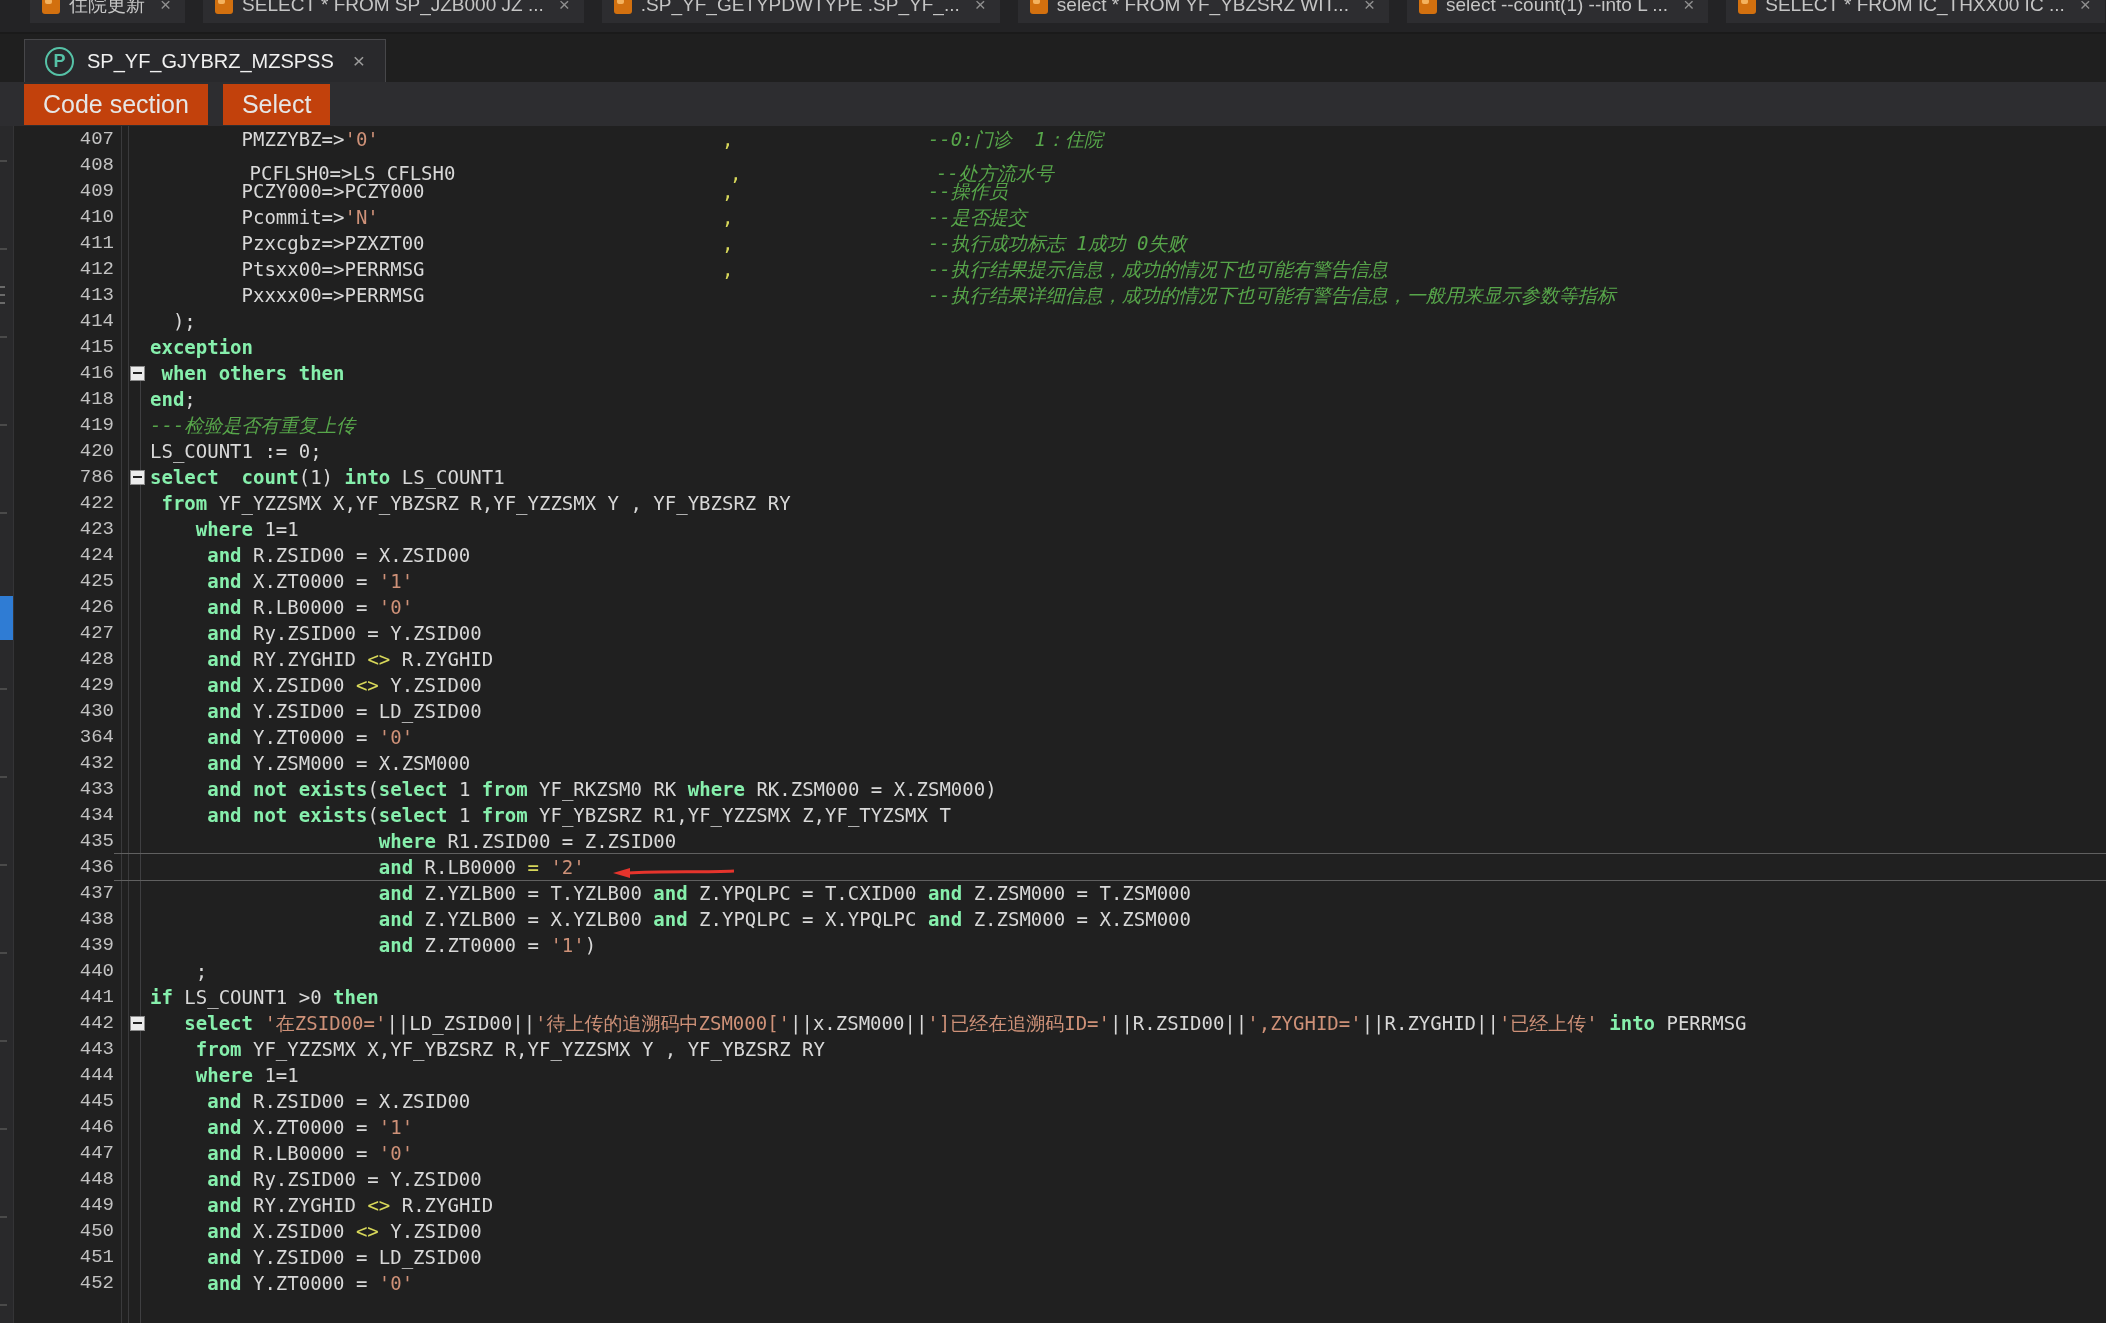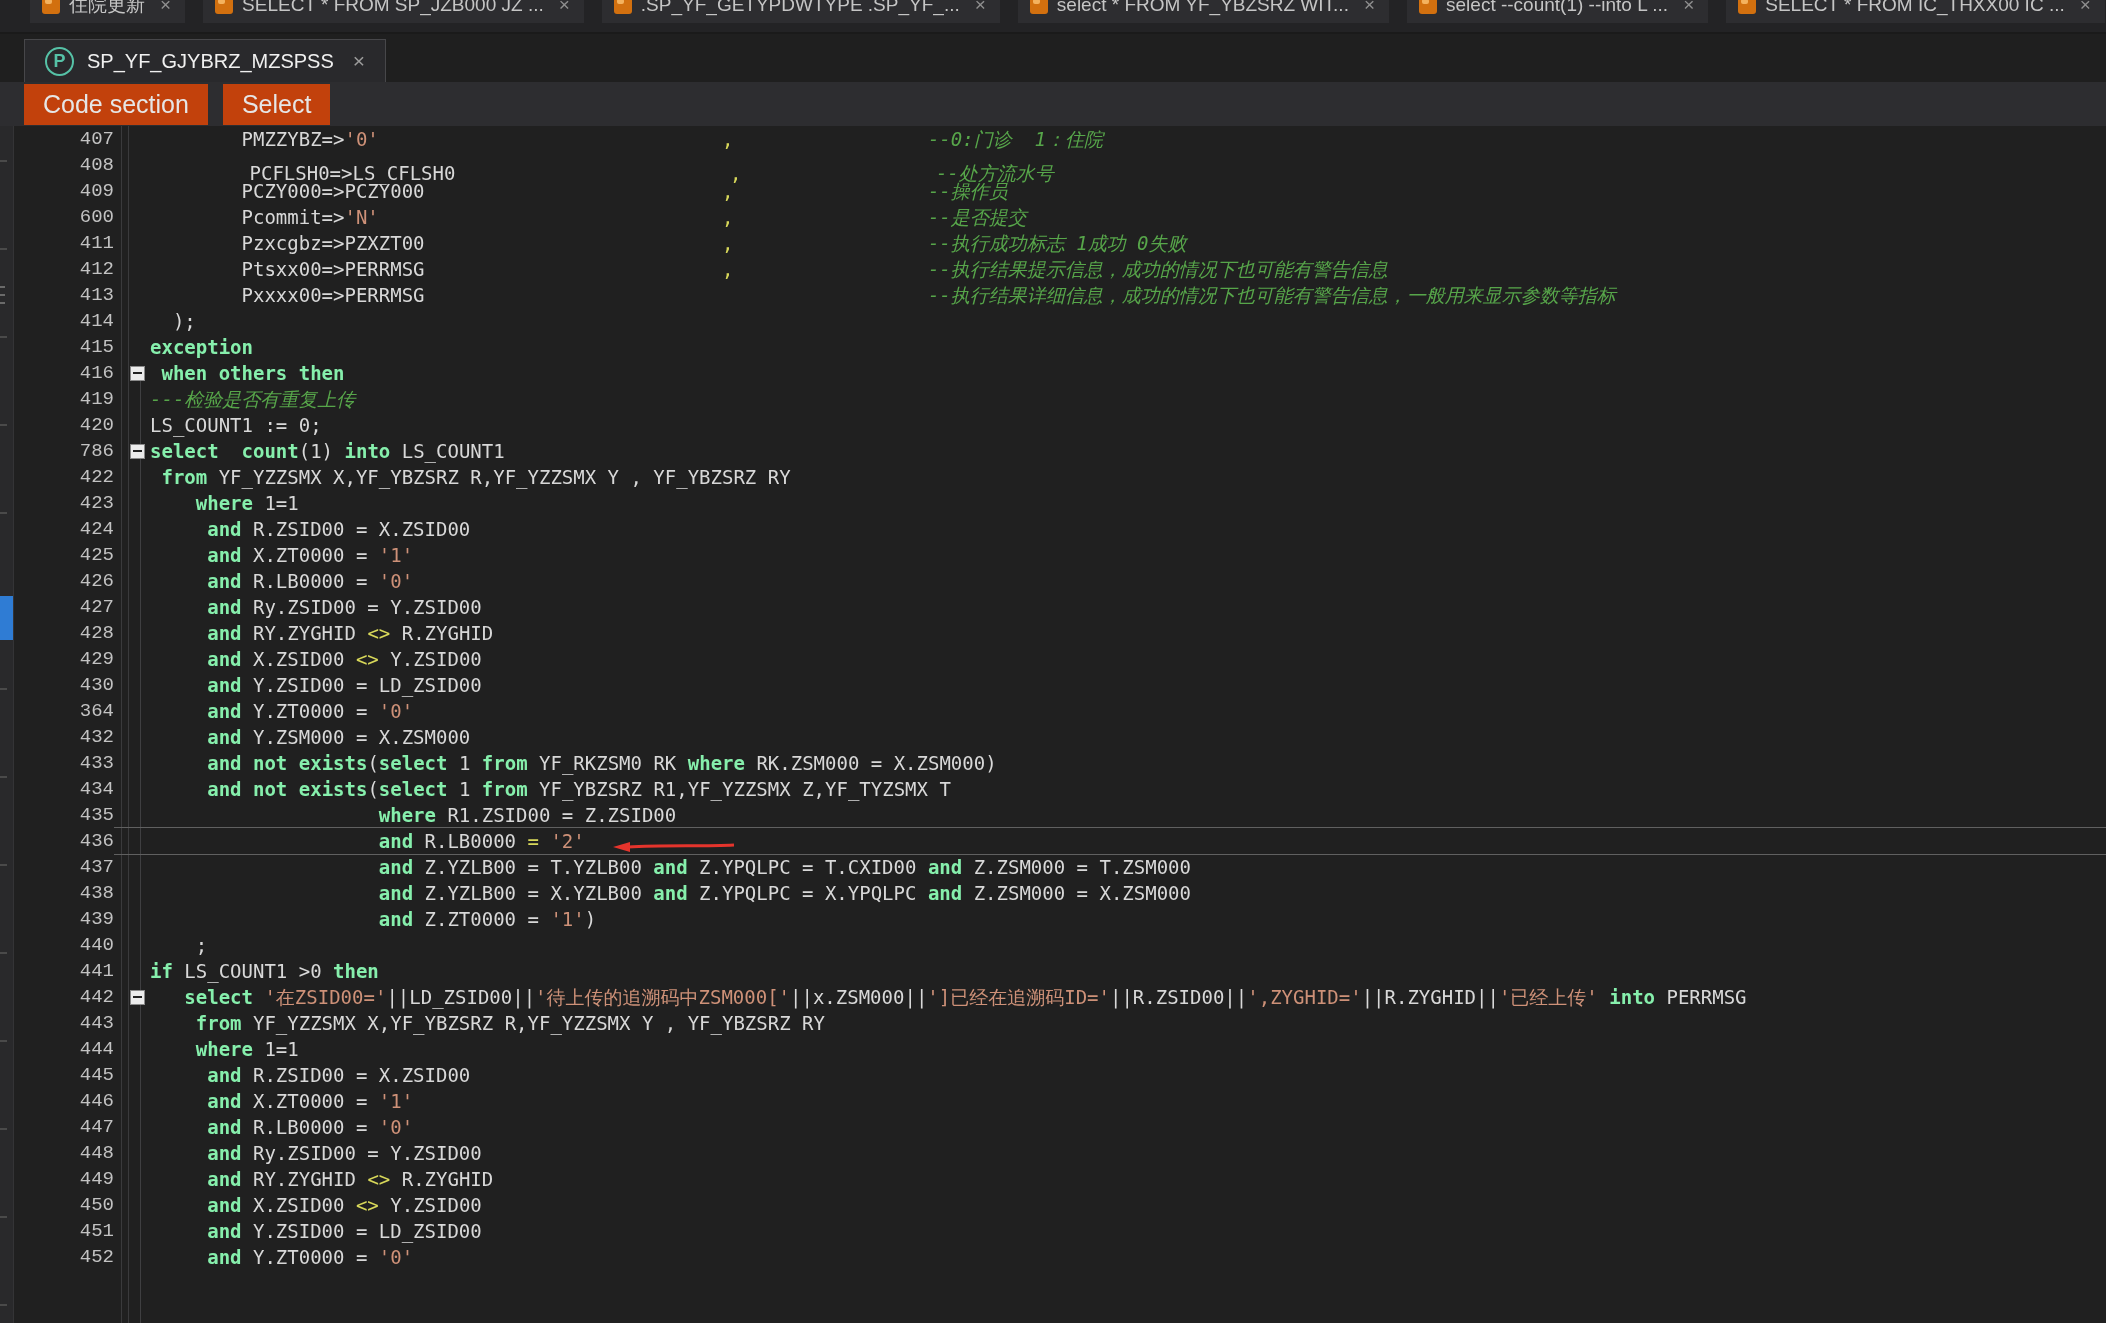--- a/index.html
+++ b/index.html
@@ -107,27 +107,28 @@
     <div class="dots"></div>
     <div class="bluemark"></div>
   </div>
   <div class="sep s1"></div>
   <div class="sep s2"></div>
   <div class="foldguide"></div>
   <div class="rows">
       <div class="row"><div class="num">407</div><div class="fold"></div><pre class="code" style="margin: 0px;"><span>        PMZZYBZ=&gt;</span><span class="s">'0'</span><span>                              </span><span class="y">,</span><span>                 </span><span class="c">--0:门诊  1：住院</span></pre></div>
       <div class="row"><div class="num">408</div><div class="fold"></div><pre class="code" style="margin: 8px;"><span>        PCFLSH0=&gt;LS_CFLSH0</span><span>                        </span><span class="y">,</span><span>                 </span><span class="c">--处方流水号</span></pre></div>
       <div class="row"><div class="num">409</div><div class="fold"></div><pre class="code" style="margin: 0px;"><span>        PCZY000=&gt;PCZY000</span><span>                          </span><span class="y">,</span><span>                 </span><span class="c">--操作员</span></pre></div>
-      <div class="row"><div class="num">600</div><div class="fold"></div><pre class="code" style="margin: 0px;"><span>        Pcommit=&gt;</span><span class="s">'N'</span><span>                              </span><span class="y">,</span><span>                 </span><span class="c">--是否提交</span></pre></div>
+      <div class="row"><div class="num">410</div><div class="fold"></div><pre class="code" style="margin: 0px;"><span>        Pcommit=&gt;</span><span class="s">'N'</span><span>                              </span><span class="y">,</span><span>                 </span><span class="c">--是否提交</span></pre></div>
       <div class="row"><div class="num">411</div><div class="fold"></div><pre class="code" style="margin: 0px;"><span>        Pzxcgbz=&gt;PZXZT00</span><span>                          </span><span class="y">,</span><span>                 </span><span class="c">--执行成功标志 1成功 0失败</span></pre></div>
       <div class="row"><div class="num">412</div><div class="fold"></div><pre class="code" style="margin: 0px;"><span>        Ptsxx00=&gt;PERRMSG</span><span>                          </span><span class="y">,</span><span>                 </span><span class="c">--执行结果提示信息，成功的情况下也可能有警告信息</span></pre></div>
       <div class="row"><div class="num">413</div><div class="fold"></div><pre class="code" style="margin: 0px;"><span>        Pxxxx00=&gt;PERRMSG</span><span>                                            </span><span class="c">--执行结果详细信息，成功的情况下也可能有警告信息，一般用来显示参数等指标</span></pre></div>
       <div class="row"><div class="num">414</div><div class="fold"></div><pre class="code" style="margin: 0px;"><span>  );</span></pre></div>
       <div class="row"><div class="num">415</div><div class="fold"></div><pre class="code" style="margin: 0px;"><span class="k">exception</span></pre></div>
       <div class="row"><div class="num">416</div><div class="fold"><div class="fbox"></div></div><pre class="code" style="margin: 0px;"><span> </span><span class="k">when others then</span></pre></div>
+      <div class="row"><div class="num">418</div><div class="fold"></div><pre class="code" style="margin: 0px;"><span class="k">end</span><span>;</span></pre></div>
       <div class="row"><div class="num">419</div><div class="fold"></div><pre class="code" style="margin: 0px;"><span class="c">---检验是否有重复上传</span></pre></div>
       <div class="row"><div class="num">420</div><div class="fold"></div><pre class="code" style="margin: 0px;"><span>LS_COUNT1 := 0;</span></pre></div>
       <div class="row"><div class="num">786</div><div class="fold"><div class="fbox"></div></div><pre class="code" style="margin: 0px;"><span class="k">select</span><span>  </span><span class="k">count</span><span>(1) </span><span class="k">into</span><span> LS_COUNT1</span></pre></div>
       <div class="row"><div class="num">422</div><div class="fold"></div><pre class="code" style="margin: 0px;"><span> </span><span class="k">from</span><span> YF_YZZSMX X,YF_YBZSRZ R,YF_YZZSMX Y , YF_YBZSRZ RY</span></pre></div>
       <div class="row"><div class="num">423</div><div class="fold"></div><pre class="code" style="margin: 0px;"><span>    </span><span class="k">where</span><span> 1=1</span></pre></div>
       <div class="row"><div class="num">424</div><div class="fold"></div><pre class="code" style="margin: 0px;"><span>     </span><span class="k">and</span><span> R.ZSID00 = X.ZSID00</span></pre></div>
       <div class="row"><div class="num">425</div><div class="fold"></div><pre class="code" style="margin: 0px;"><span>     </span><span class="k">and</span><span> X.ZT0000 = </span><span class="s">'1'</span></pre></div>
       <div class="row"><div class="num">426</div><div class="fold"></div><pre class="code" style="margin: 0px;"><span>     </span><span class="k">and</span><span> R.LB0000 = </span><span class="s">'0'</span></pre></div>
       <div class="row"><div class="num">427</div><div class="fold"></div><pre class="code" style="margin: 0px;"><span>     </span><span class="k">and</span><span> Ry.ZSID00 = Y.ZSID00</span></pre></div>
       <div class="row"><div class="num">428</div><div class="fold"></div><pre class="code" style="margin: 0px;"><span>     </span><span class="k">and</span><span> RY.ZYGHID </span><span class="y">&lt;&gt;</span><span> R.ZYGHID</span></pre></div>

